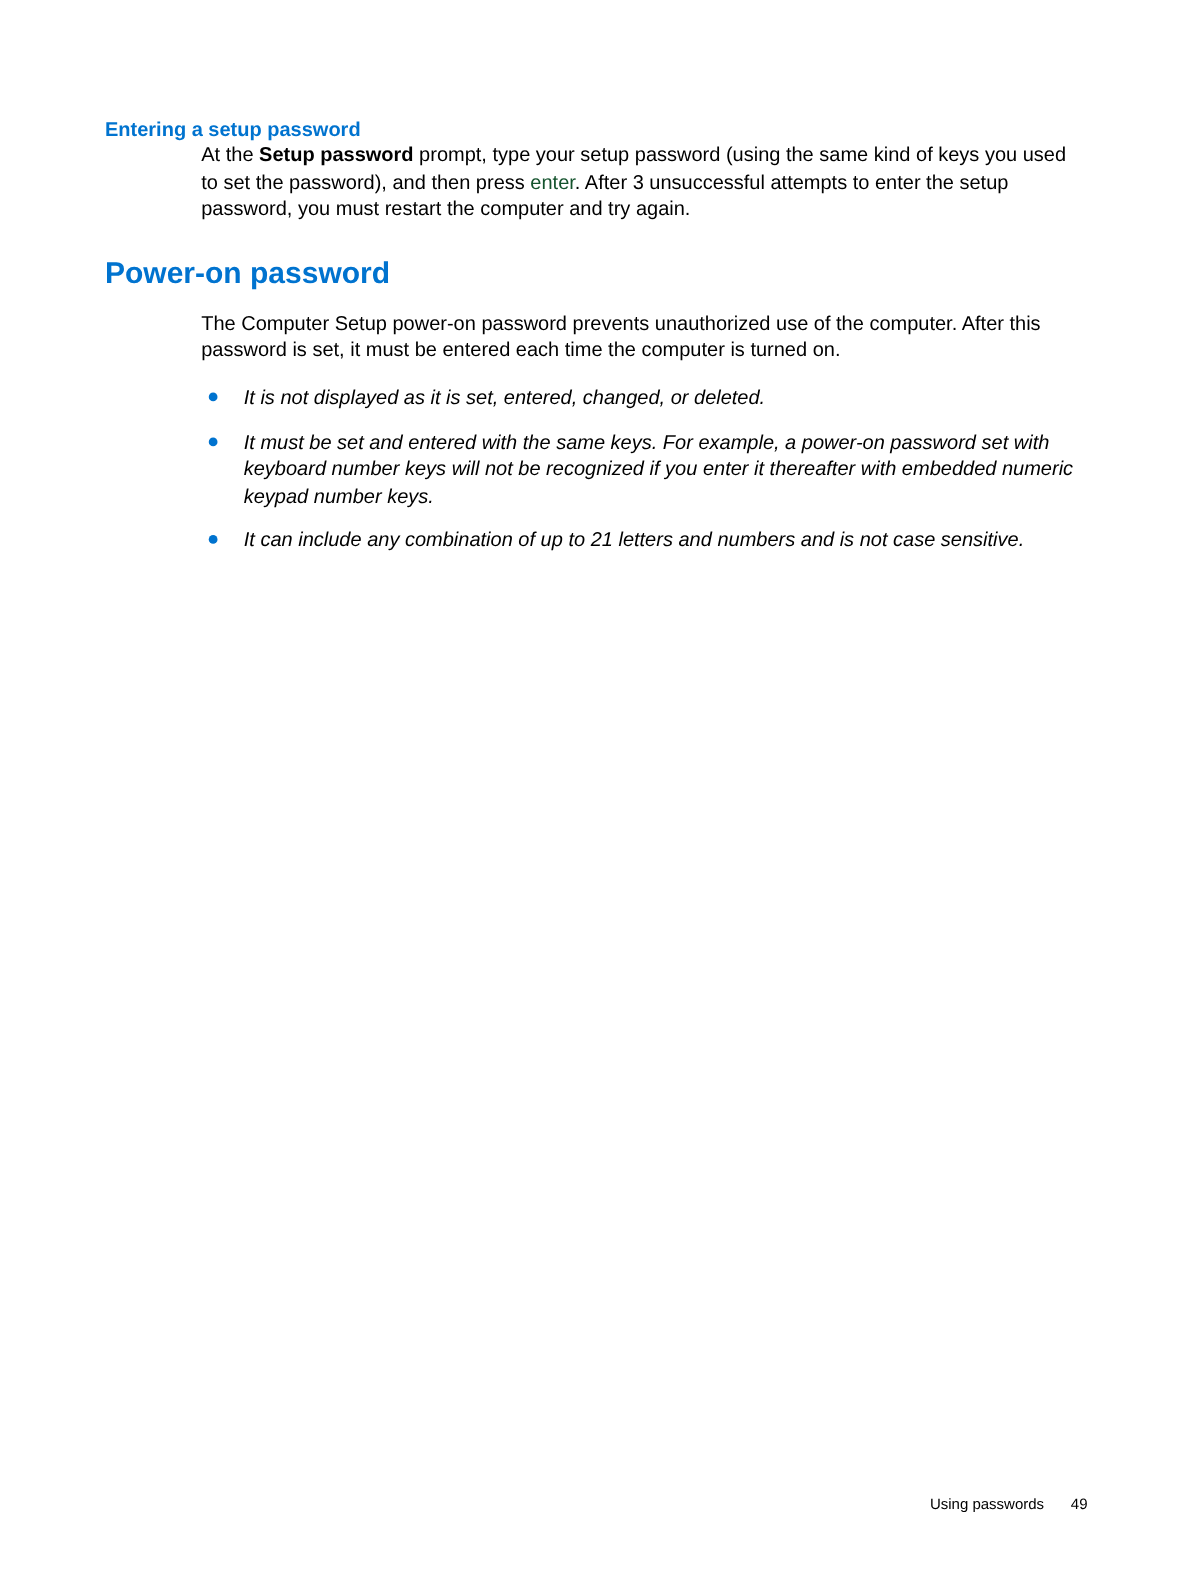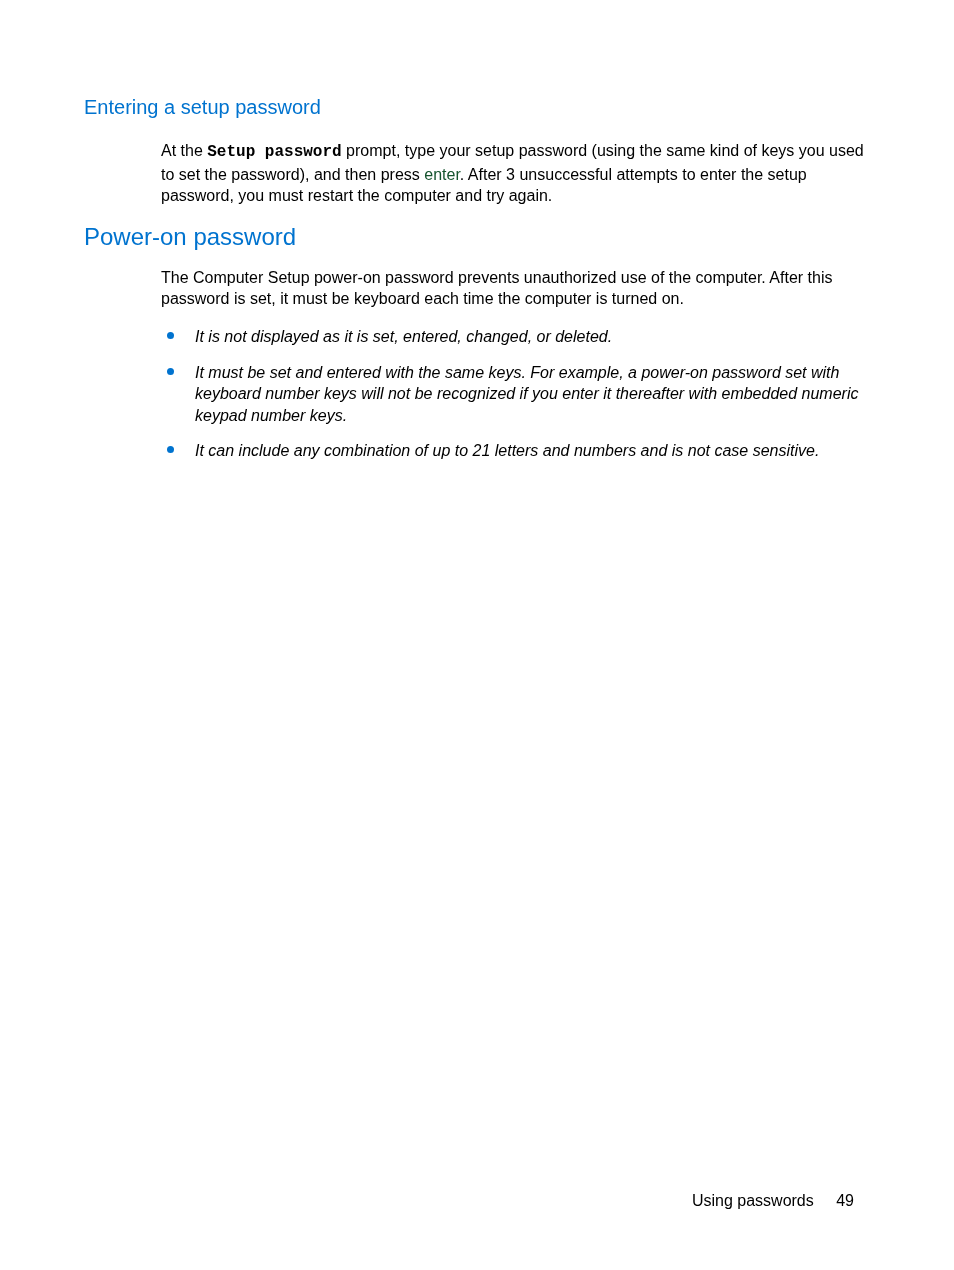--- a/index.html
+++ b/index.html
@@ -6,41 +6,41 @@
     body {
       width: 954px;
       height: 1270px;
       background: #ffffff;
       font-family: Arial, Helvetica, sans-serif;
       color: #000000;
       position: relative;
       padding: 96px 84px 70px 84px;
     }
     .heading-3 {
-      font-size: 20px;
-      font-weight: normal;
+      font-size: 16px;
+      font-weight: bold;
       color: #0073cf;
-      margin-bottom: 21px;
+      margin-bottom: 0;
     }
     .heading-2 {
       font-size: 24px;
-      font-weight: normal;
+      font-weight: bold;
       color: #0073cf;
-      margin-top: 16px;
+      margin-top: 26px;
       margin-bottom: 16px;
     }
     .body-block {
       margin-left: 77px;
       font-size: 16px;
       line-height: 1.35;
     }
     .para {
       margin-bottom: 16px;
     }
-    .bold { font-weight: bold; font-family: Liberation Mono, monospace; }
+    .bold { font-weight: bold; }
     .link { color: #14532d; }
     ul.bullets {
       list-style: none;
       padding-left: 0;
       margin-top: 6px;
     }
     ul.bullets li {
       position: relative;
       padding-left: 34px;
       margin-bottom: 14px;
@@ -53,40 +53,40 @@
       left: 6px;
       top: 6px;
       width: 7px;
       height: 7px;
       background: #0073cf;
       border-radius: 50%;
     }
     .footer {
       position: absolute;
       bottom: 60px;
-      right: 100px;
-      font-size: 16px;
+      right: 84px;
+      font-size: 12px;
     }
     .footer .section { margin-right: 18px; }
   </style>
 </head>
 <body>
 
 <h3 class="heading-3">Entering a setup password</h3>
 
 <div class="body-block">
   <p class="para">
     <span>At the </span><span class="bold">Setup password</span><span> prompt, type your setup password (using the same kind of keys you used to set the password), and then press </span><span class="link">enter</span><span>. After 3 unsuccessful attempts to enter the setup password, you must restart the computer and try again.</span>
   </p>
 </div>
 
 <h2 class="heading-2">Power-on password</h2>
 
 <div class="body-block">
-  <p class="para">The Computer Setup power-on password prevents unauthorized use of the computer. After this password is set, it must be keyboard each time the computer is turned on.</p>
+  <p class="para">The Computer Setup power-on password prevents unauthorized use of the computer. After this password is set, it must be entered each time the computer is turned on.</p>
   <ul class="bullets">
     <li>It is not displayed as it is set, entered, changed, or deleted.</li>
     <li>It must be set and entered with the same keys. For example, a power-on password set with keyboard number keys will not be recognized if you enter it thereafter with embedded numeric keypad number keys.</li>
     <li>It can include any combination of up to 21 letters and numbers and is not case sensitive.</li>
   </ul>
 </div>
 
 <div class="footer">
   <span class="section">Using passwords</span>
   <span>49</span>

